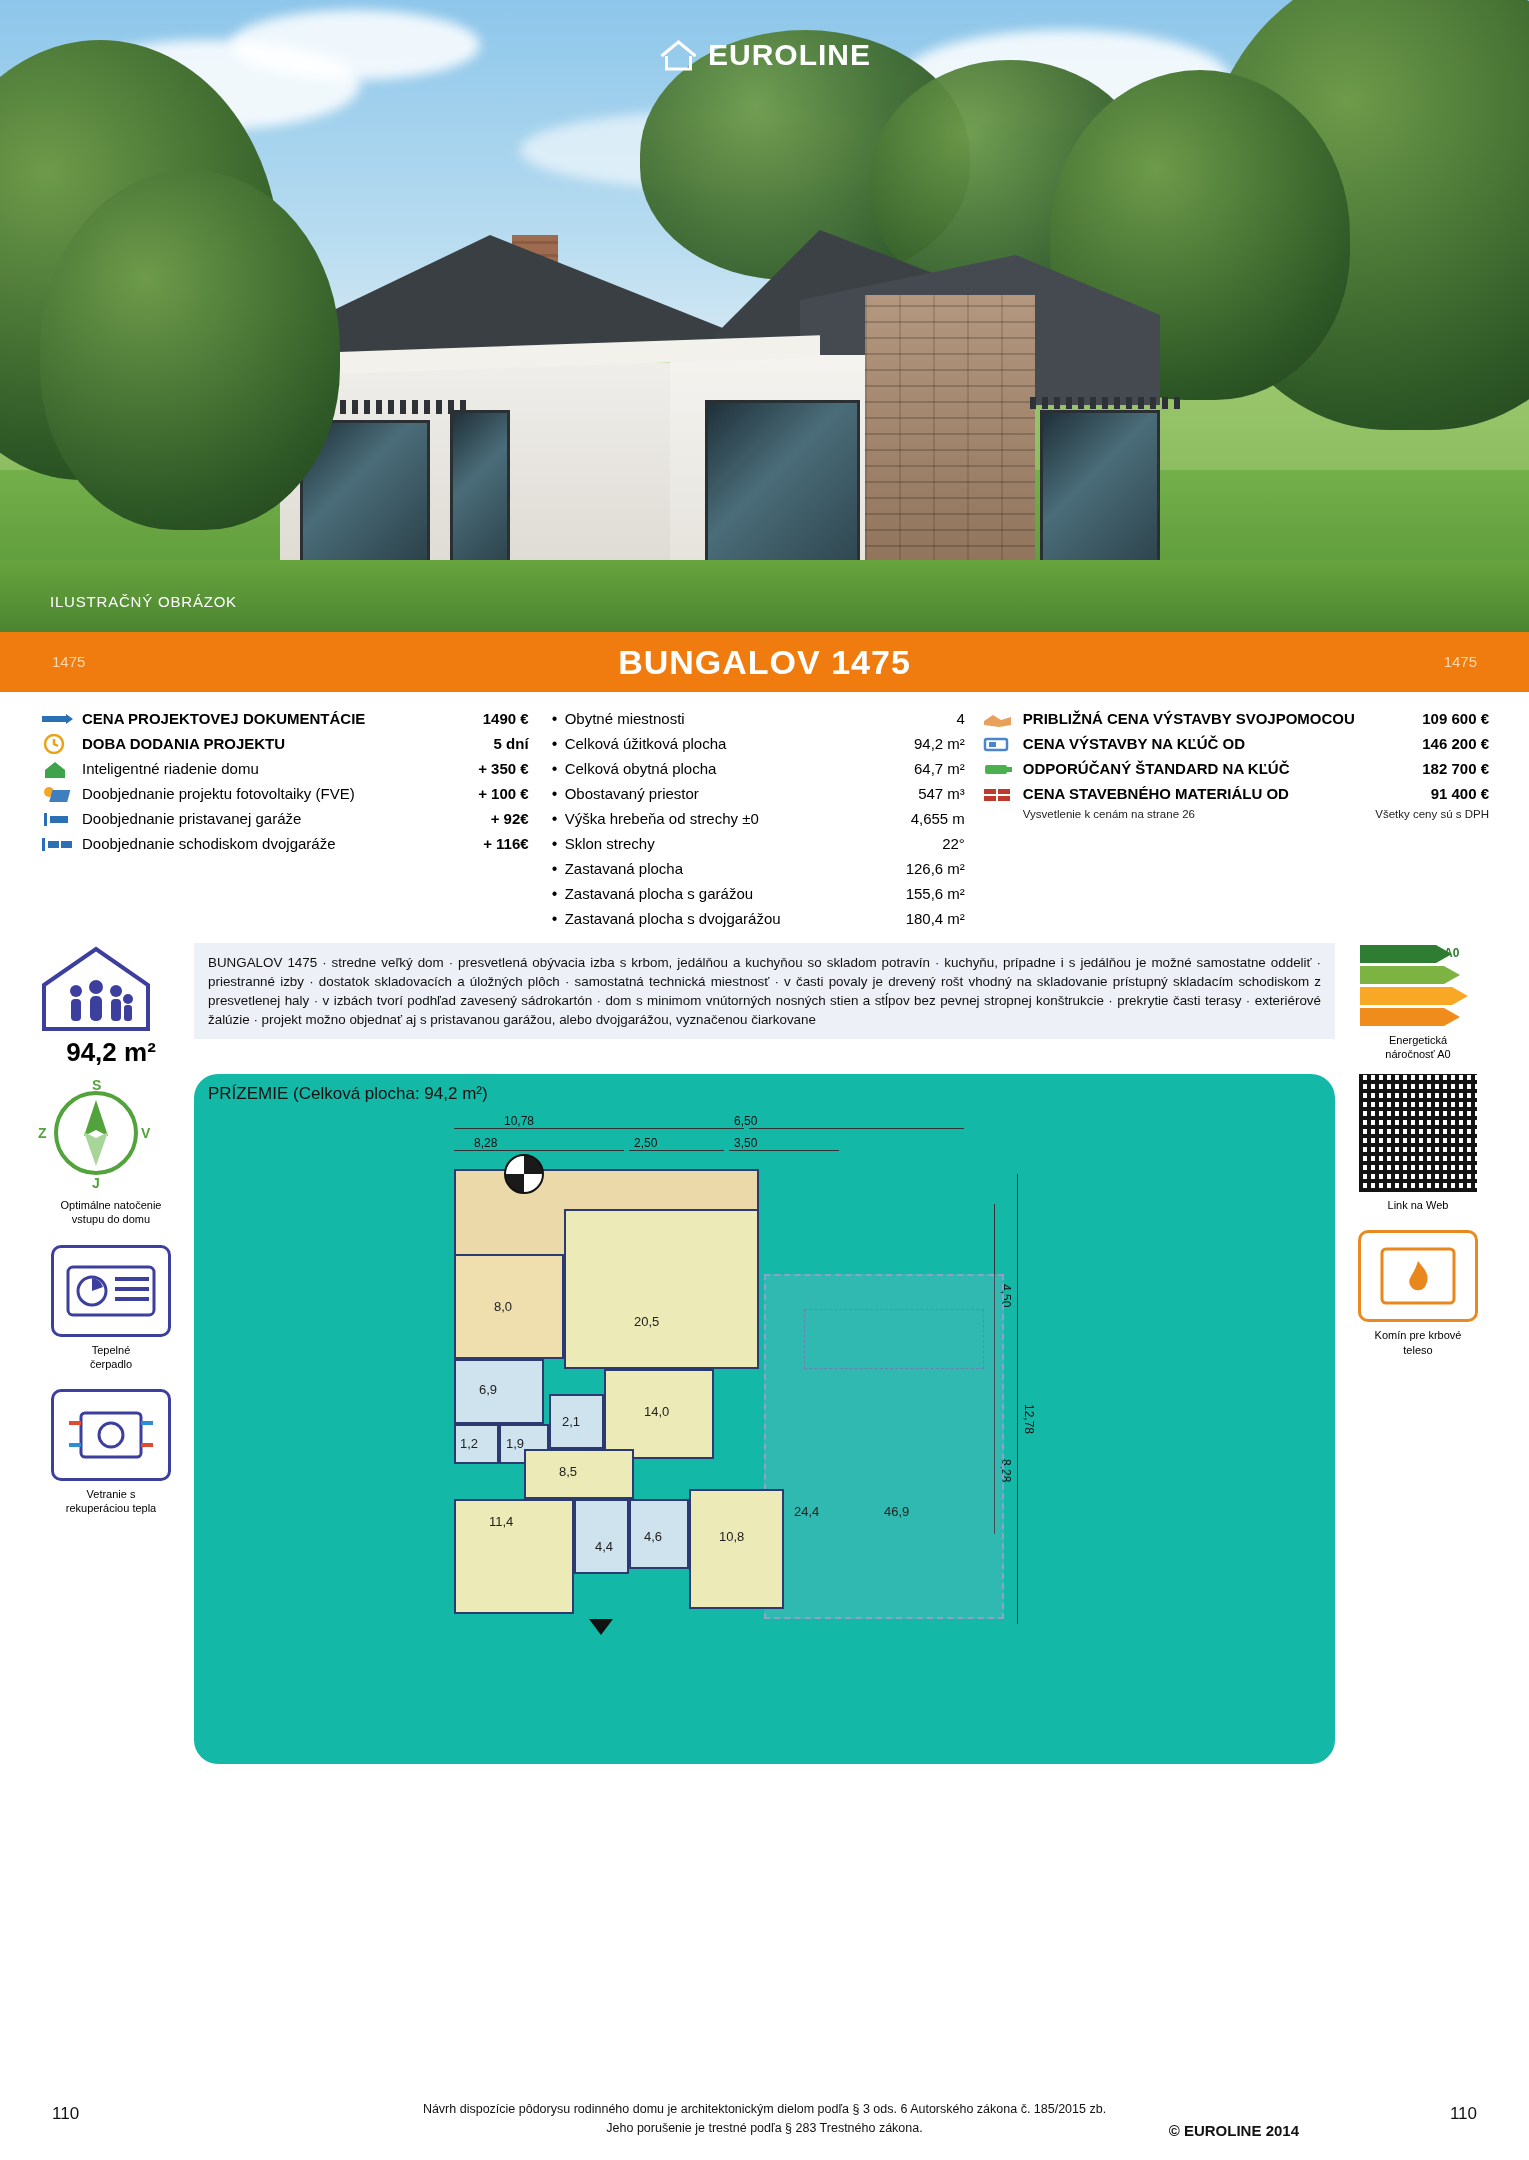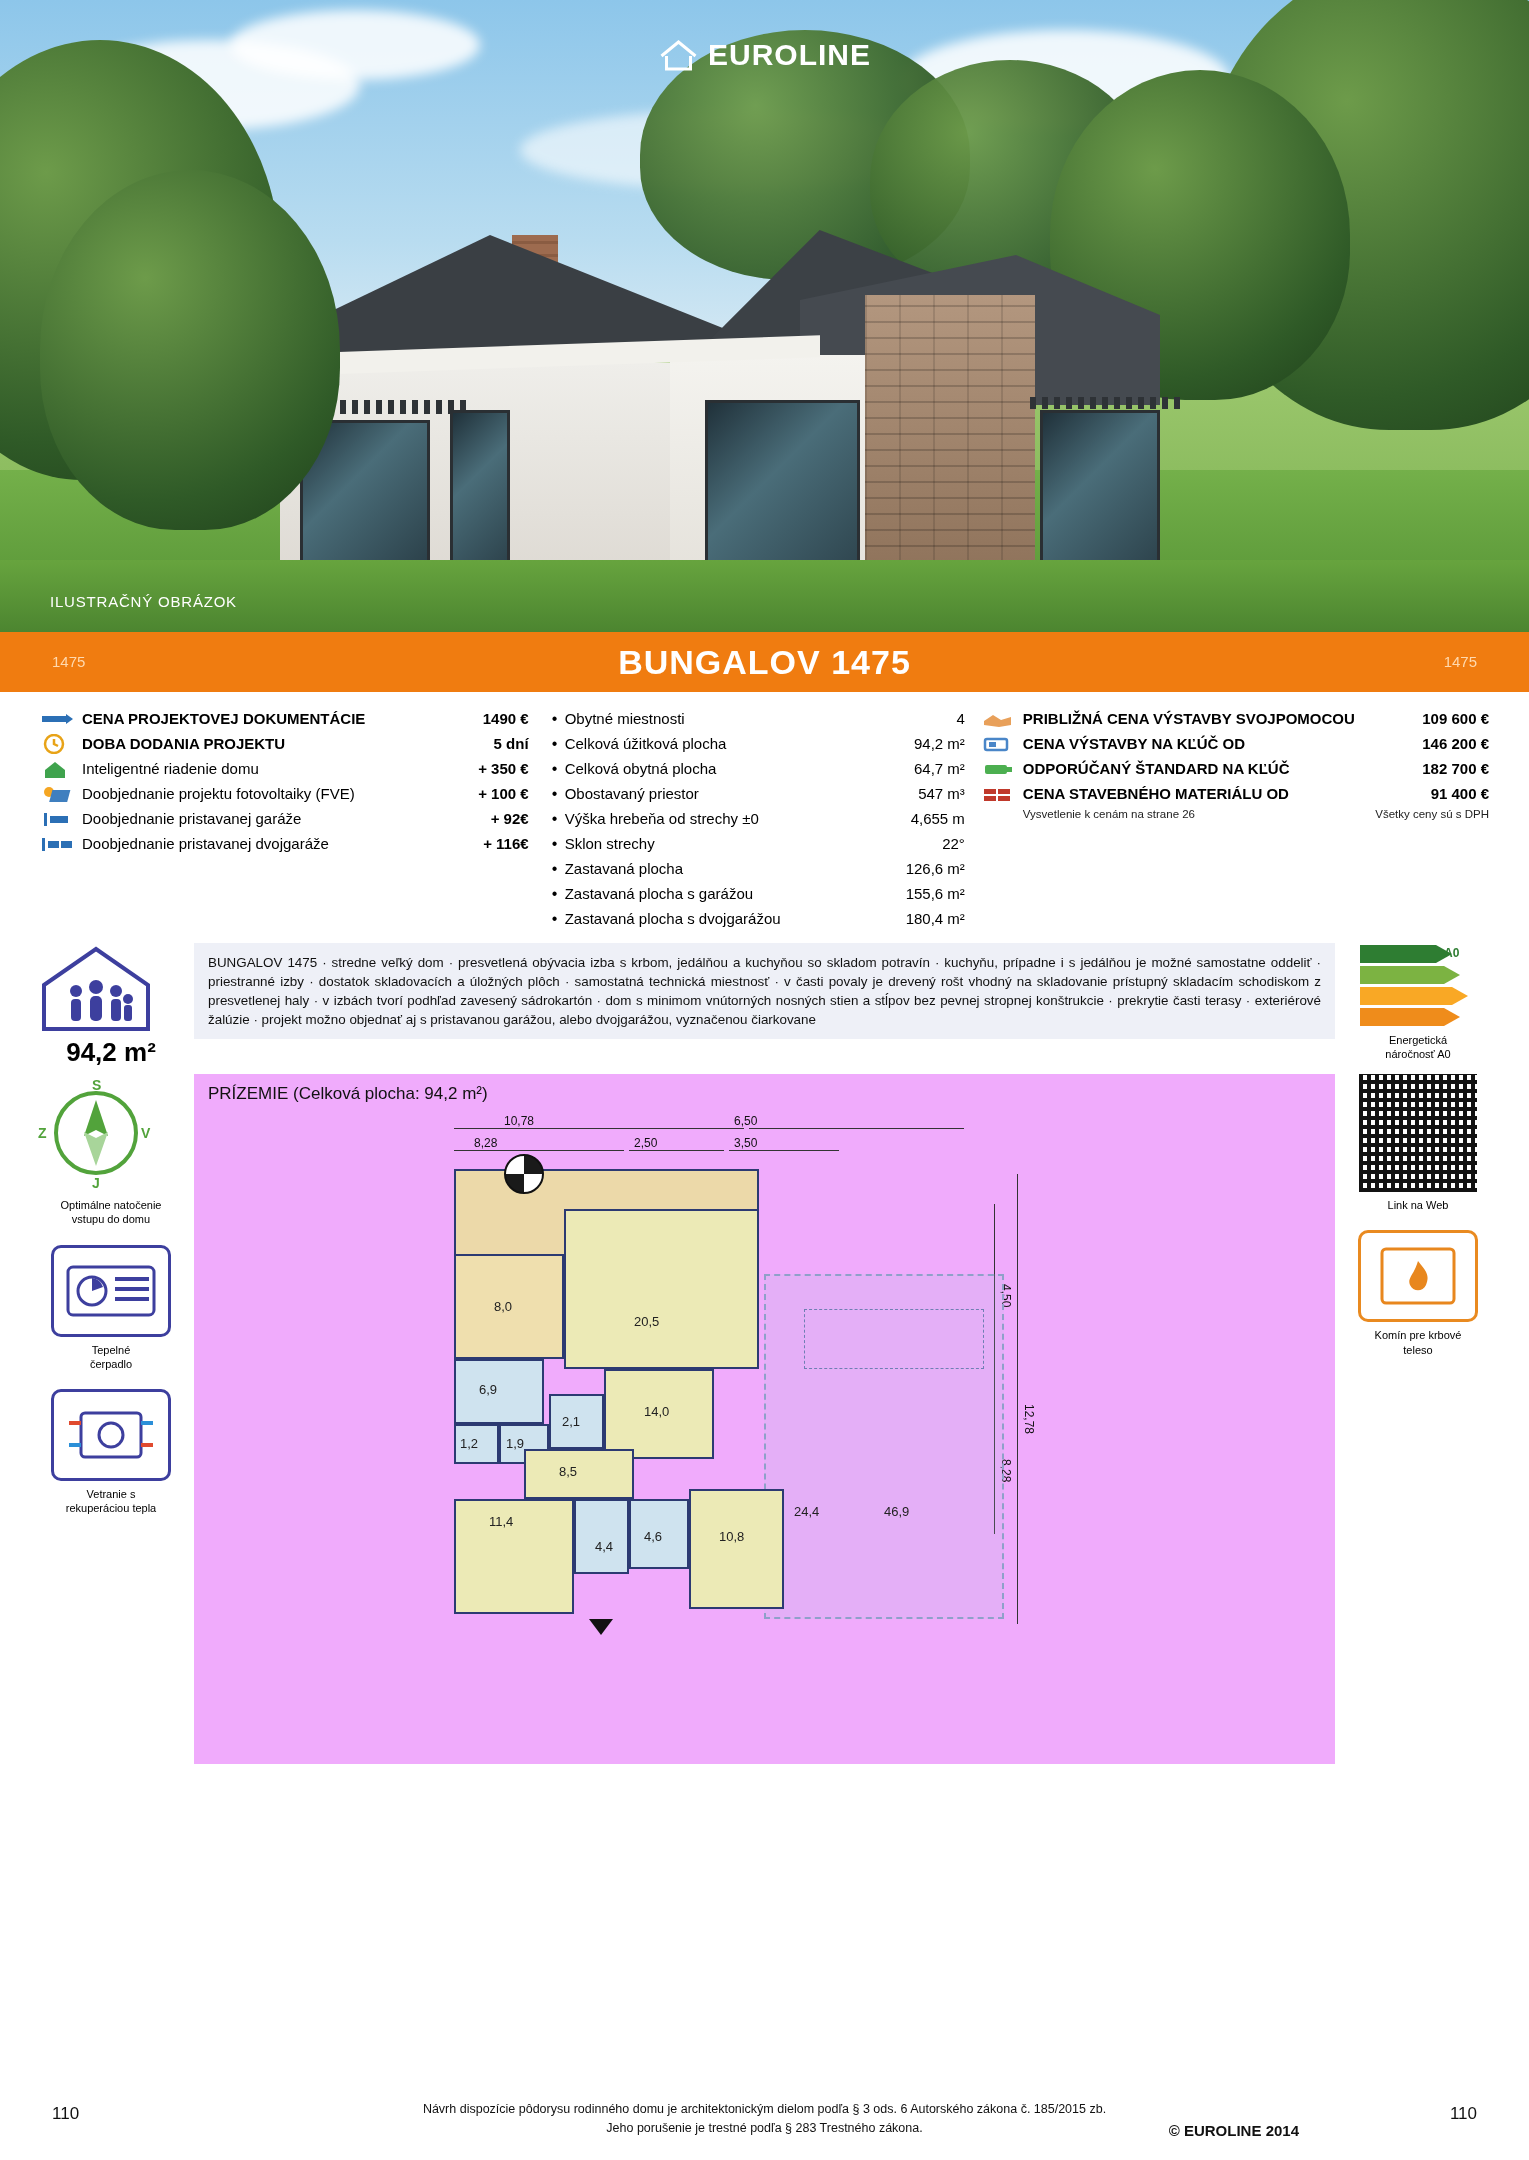--- a/index.html
+++ b/index.html
@@ -200,22 +200,23 @@
   .side-right { width: 150px; text-align: center; }
   .desc {
     flex: 1; background: #eef0f7; padding: 10px 14px;
     font-size: 13.4px; line-height: 1.42; text-align: justify; color: #111;
   }
   .area-big { font-size: 26px; font-weight: bold; margin-top: 2px; }
 
   
   .planwrap { display: flex; padding: 6px 36px 0 36px; gap: 8px; }
   .plan {
-    flex: 1; background: #f0abfc; height: 690px; position: relative;
+    flex: 1; background: #14b8a6; height: 690px; position: relative;
     padding: 10px 14px;
+    border-radius: 24px;
   }
   .plan-title { font-size: 17px; color: #111; }
   .plan-canvas { position: absolute; inset: 40px 10px 10px 10px; }
 
   .room { position: absolute; background: #e9e6c0; border: 2px solid #2c3a72; }
   .room.wet { background: #cfe3ef; }
   .room.yellow { background: #eceab6; }
   .room.tan { background: #efdfae; }
   .rlabel { position: absolute; font-size: 13px; color: #222; }
   .dimline { position: absolute; font-size: 12px; color: #111; }
@@ -376,21 +377,21 @@
       <span class="val bold">+ 92€</span>
     </div>
     <div class="srow">
       <span class="ico">
         <svg width="34" height="20">
             <rect x="2" y="4" width="3" height="13" fill="#2b6fb5"></rect>
             <rect x="8" y="7" width="11" height="7" fill="#2b6fb5"></rect>
             <rect x="21" y="7" width="11" height="7" fill="#2b6fb5"></rect>
           </svg>
       </span>
-      <span class="lbl">Doobjednanie pristavanej dvojgaráže</span>
+      <span class="lbl">Doobjednanie schodiskom dvojgaráže</span>
       <span class="val bold">+ 116€</span>
     </div>
   </div>
 
   <div class="col-mid">
     <div class="b-item">
         <span class="dot">•</span>
         <span class="lbl">Obytné miestnosti</span>
         <span class="val">4</span>
       </div>

